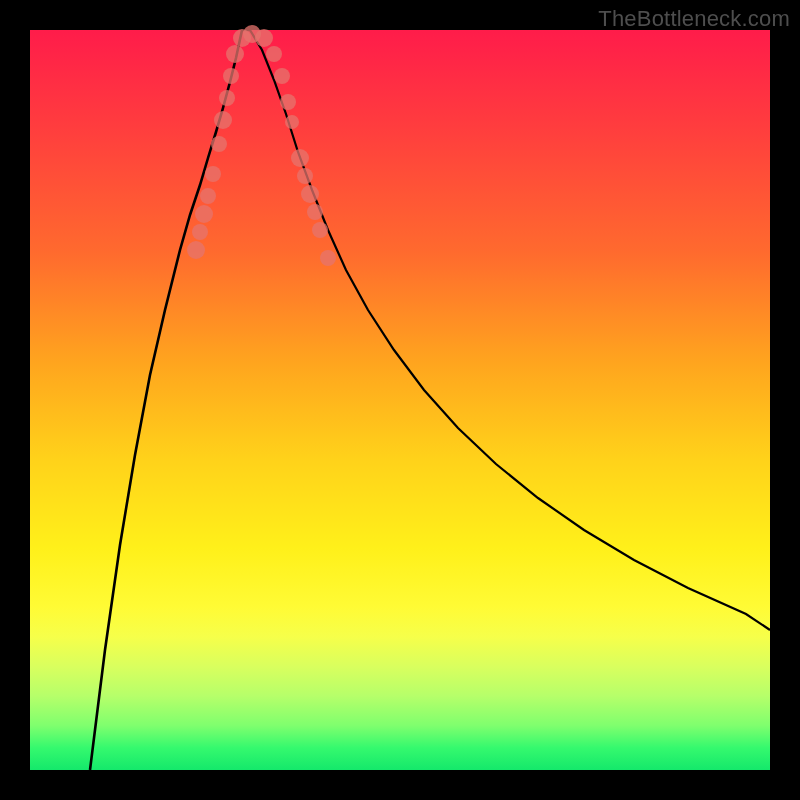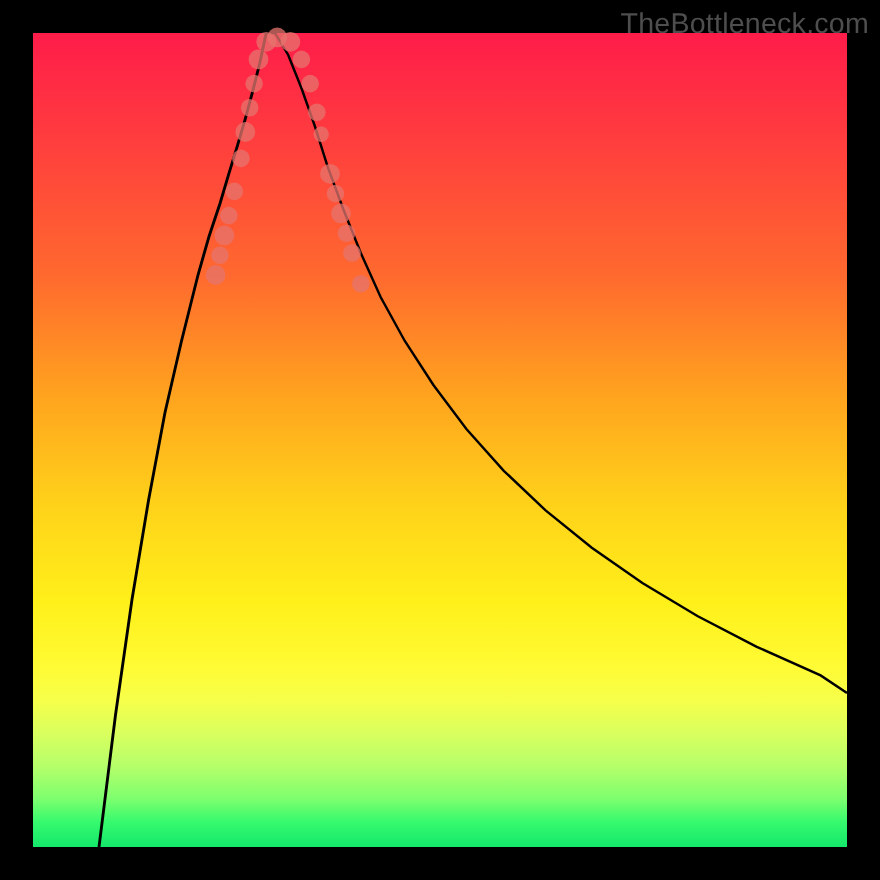--- a/index.html
+++ b/index.html
@@ -41,21 +41,21 @@
       #7fff6e 94%,
       #35f96e 97%,
       #14e86b 100%
     );
   }
   .watermark {
     position: absolute;
     top: 6px;
     right: 10px;
     color: #4e4e4e;
-    font-size: 26px;
+    font-size: 22px;
     letter-spacing: 0.2px;
     font-weight: 500;
     user-select: none;
   }
   svg.curve {
     position: absolute;
     left: 0;
     top: 0;
     width: 740px;
     height: 740px;

